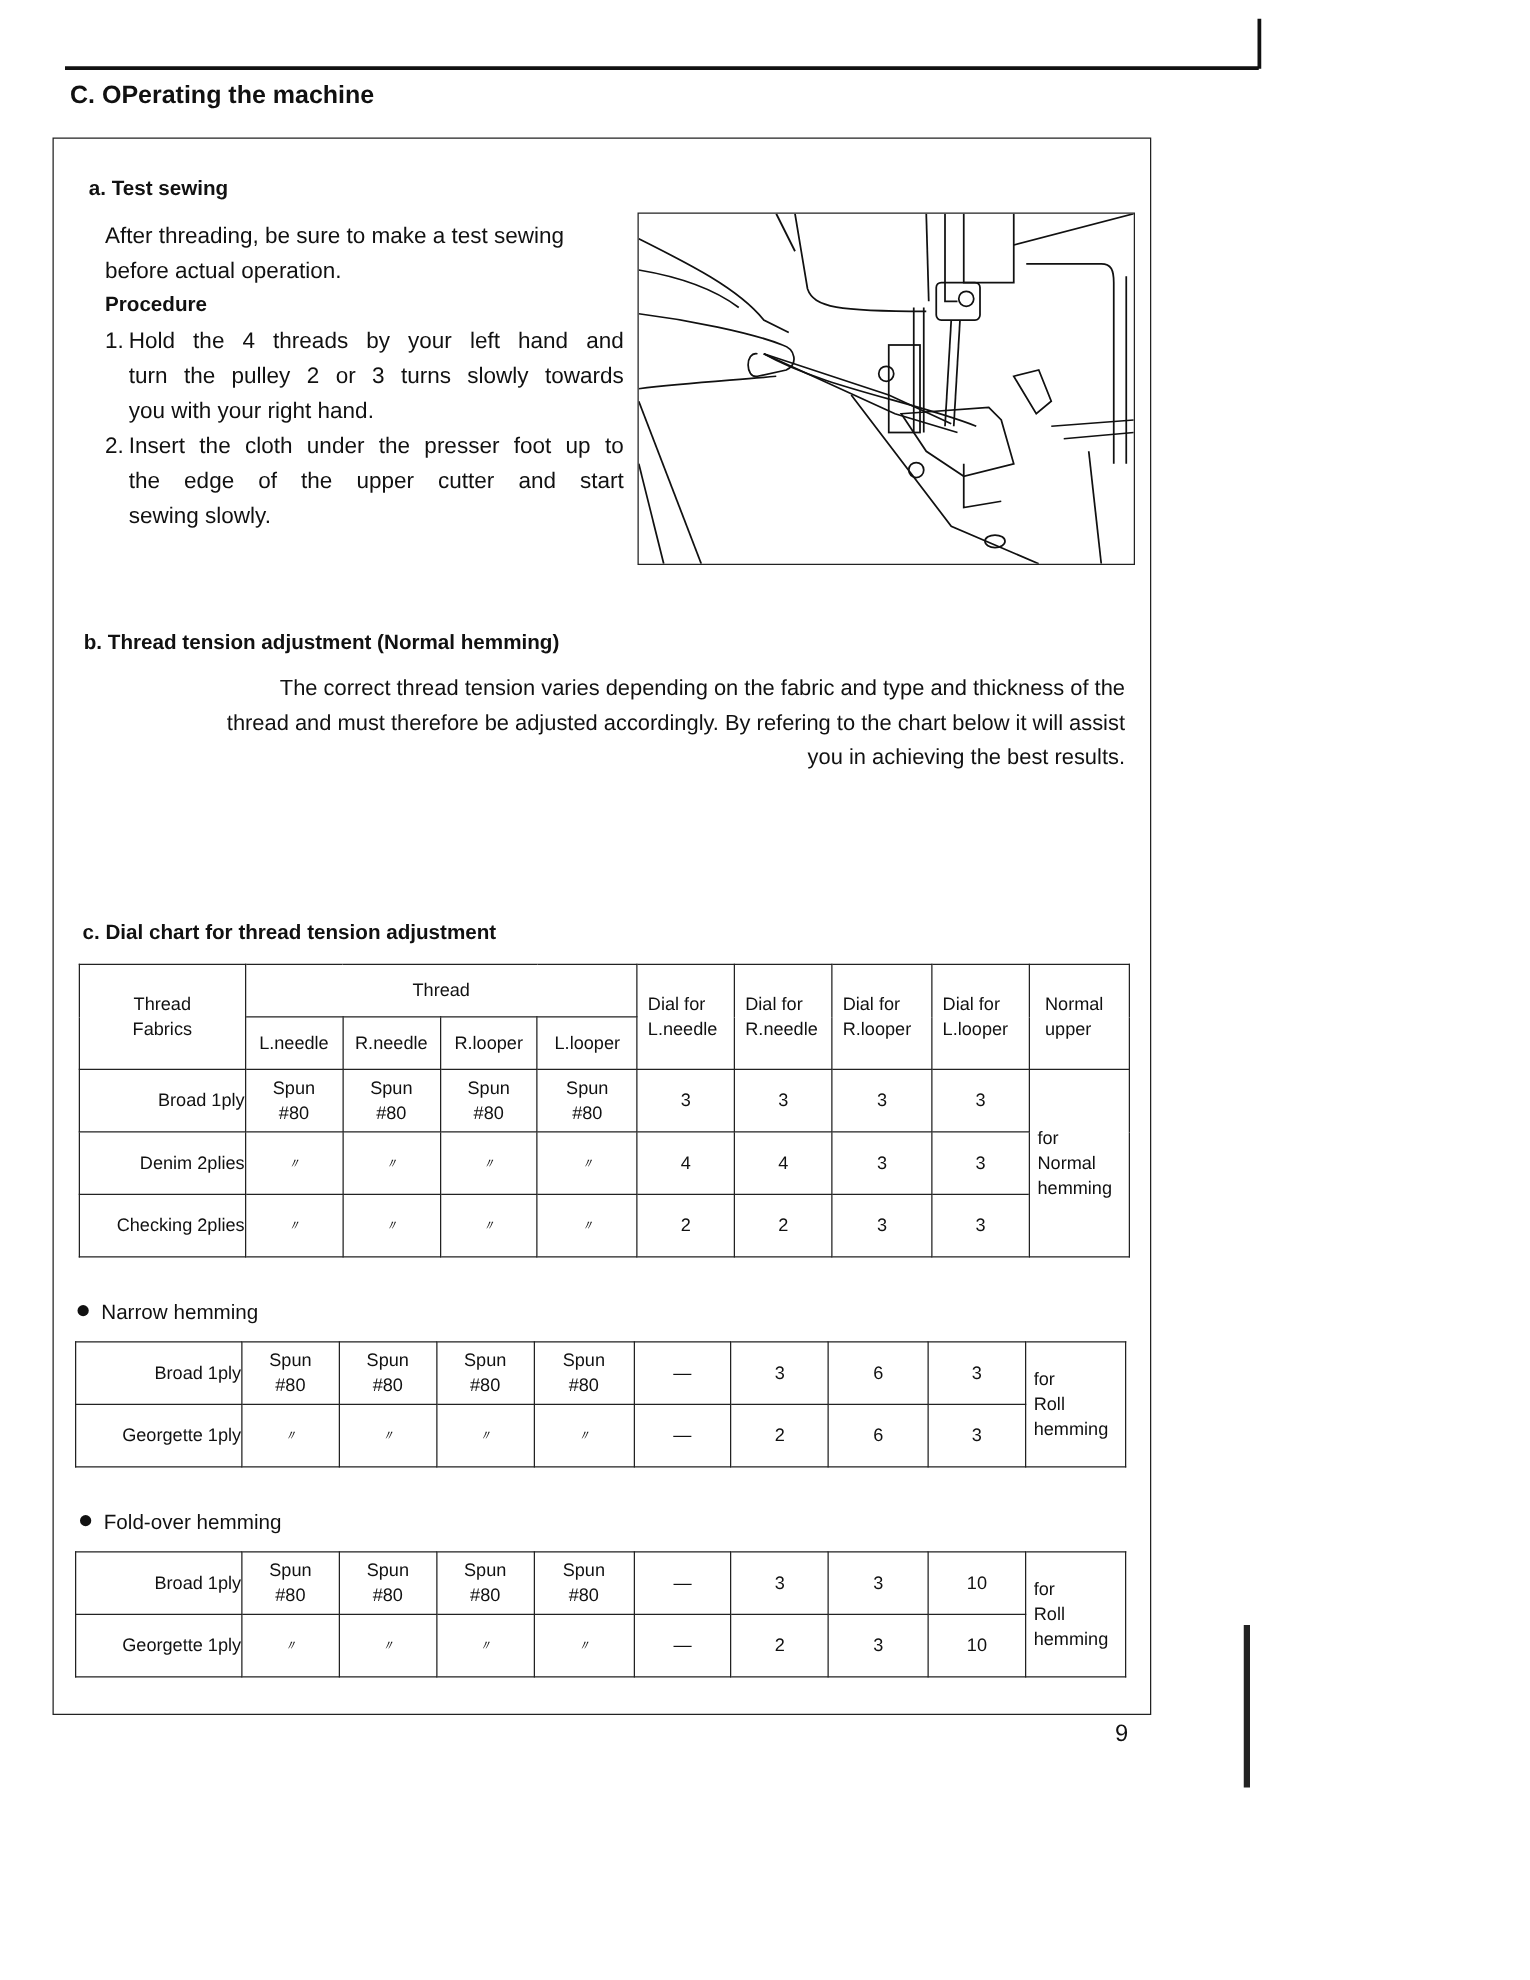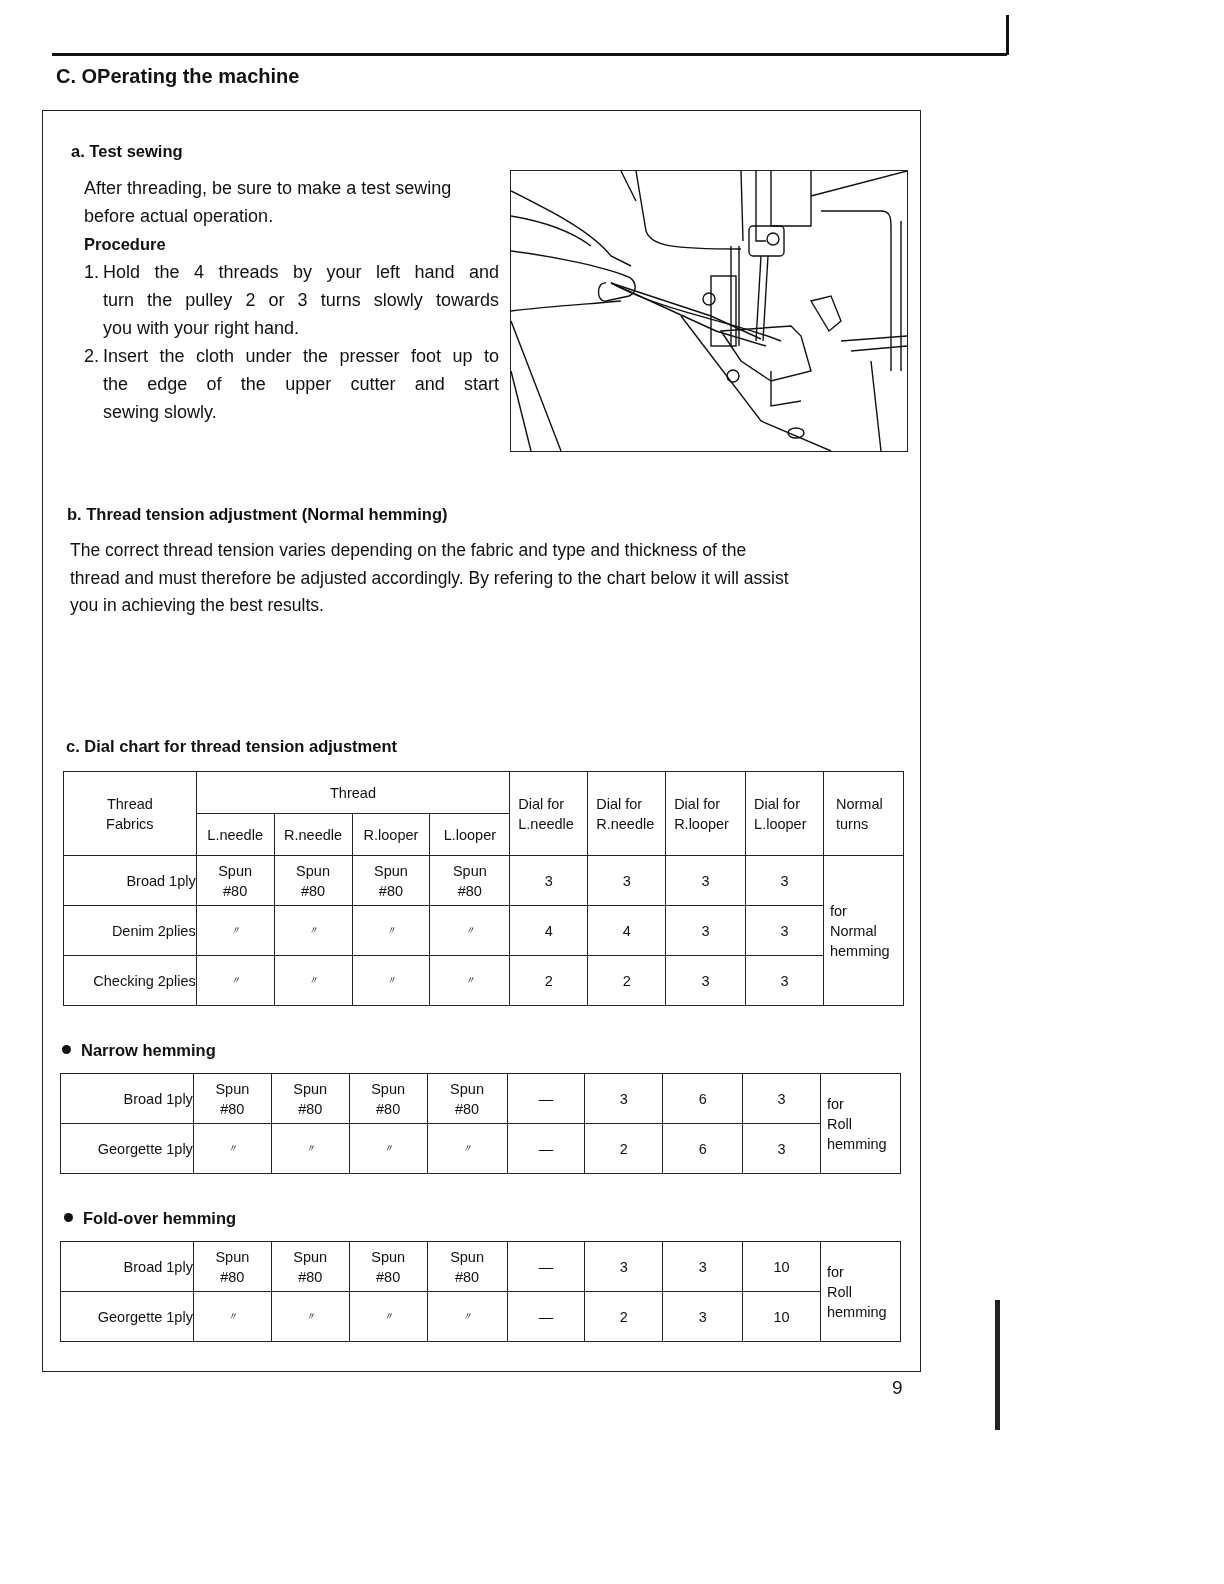--- a/index.html
+++ b/index.html
@@ -11,21 +11,21 @@
   .main-title { left:56px; top:65px; font-size:20px; font-weight:bold; }
   .frame { left:42px; top:110px; width:877px; height:1260px; border:1.5px solid #222; border-left-width:1.5px; }
   .sec-title { font-size:16.5px; font-weight:bold; }
   .body-text { font-size:18px; line-height:28px; }
   .illus { left:510px; top:170px; width:396px; height:280px; border:1.5px solid #222; background:#fff; }
   .illus svg { width:100%; height:100%; display:block; }
   table.grid { position:absolute; border-collapse:collapse; font-size:14.5px; }
   table.grid td { border:1.3px solid #222; text-align:center; vertical-align:middle; padding:0; }
   table.grid td.left { text-align:right; padding-left:9px; }
   table.grid td.presser { text-align:left; padding-left:6px; line-height:20px; }
-  .bullet-title { font-size:16.5px; font-weight:bold; }
+  .bullet-title { font-size:16.5px; font-weight:normal; }
   .bullet-dot { display:inline-block; width:9px; height:9px; background:#111; border-radius:50%; margin-right:10px; vertical-align:middle; position:relative; top:-2px; }
   .page-num { left:892px; top:1377px; font-size:19px; }
   .ditto { font-size:11px; font-style:italic; }
 </style>
 </head>
 <body>
 
 <div class="abs rule-right"></div>
 <div class="abs rule-top"></div>
 <div class="abs rule-right-lower"></div>
@@ -90,21 +90,21 @@
     <path d="M260 200 L260 235 L290 230"></path>
     <circle cx="222" cy="205" r="6"></circle>
     <ellipse cx="285" cy="262" rx="8" ry="5"></ellipse>
     <path d="M330 170 L396 165"></path>
     <path d="M340 180 L396 175"></path>
     <path d="M360 190 L370 280"></path>
   </svg>
 </div>
 
 <div class="abs sec-title" style="left:67px; top:505px;">b. Thread tension adjustment (Normal hemming)</div>
-<div class="abs body-text" style="left:70px; top:537px; width:830px; font-size:17.5px; line-height:27.5px;">
+<div class="abs body-text" style="left:70px; top:537px; width:830px; font-size:17.5px; line-height:27.5px;text-align:right;">
   <div>The correct thread tension varies depending on the fabric and type and thickness of the</div>
   <div>thread and must therefore be adjusted accordingly. By refering to the chart below it will assist</div>
   <div>you in achieving the best results.</div>
 </div>
 
 <div class="abs sec-title" style="left:66px; top:737px;">c. Dial chart for thread tension adjustment</div>
 
 <table class="grid" style="left:63px; top:771px; width:841px;">
   <colgroup>
     <col style="width:133px">
@@ -136,21 +136,21 @@
     <td rowspan="2" style="text-align:left; padding-left:8px; line-height:20px;">
       <div>Dial for</div>
       <div>R.looper</div>
     </td>
     <td rowspan="2" style="text-align:left; padding-left:8px; line-height:20px;">
       <div>Dial for</div>
       <div>L.looper</div>
     </td>
     <td rowspan="2" style="text-align:left; padding-left:12px; line-height:20px;">
       <div>Normal</div>
-      <div>turns</div>
+      <div>upper</div>
     </td>
   </tr>
   <tr style="height:42px;">
     <td>L.needle</td>
     <td>R.needle</td>
     <td>R.looper</td>
     <td>L.looper</td>
   </tr>
   <tr style="height:50px;">
     <td class="left">Broad 1ply</td>

